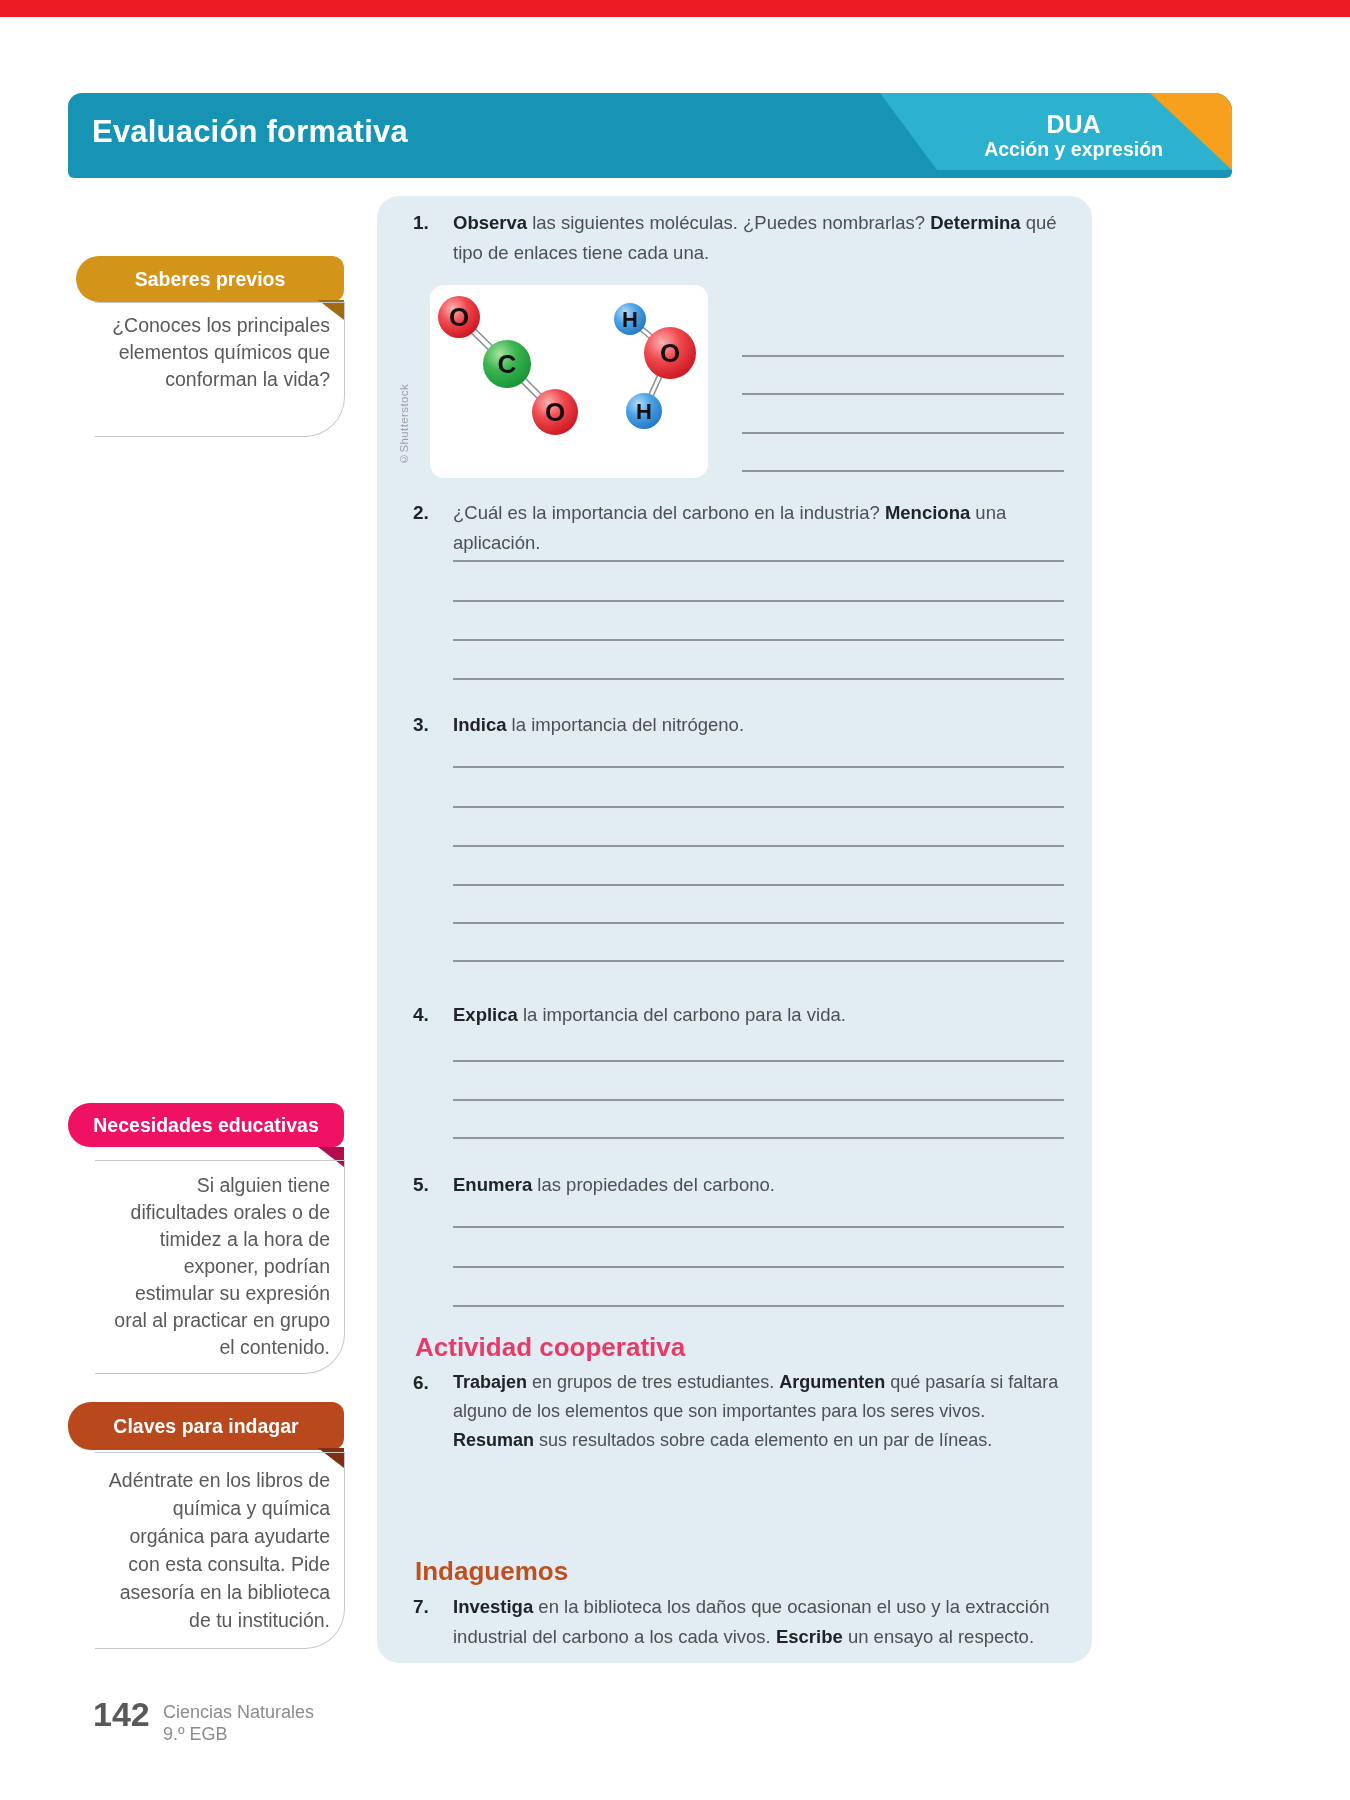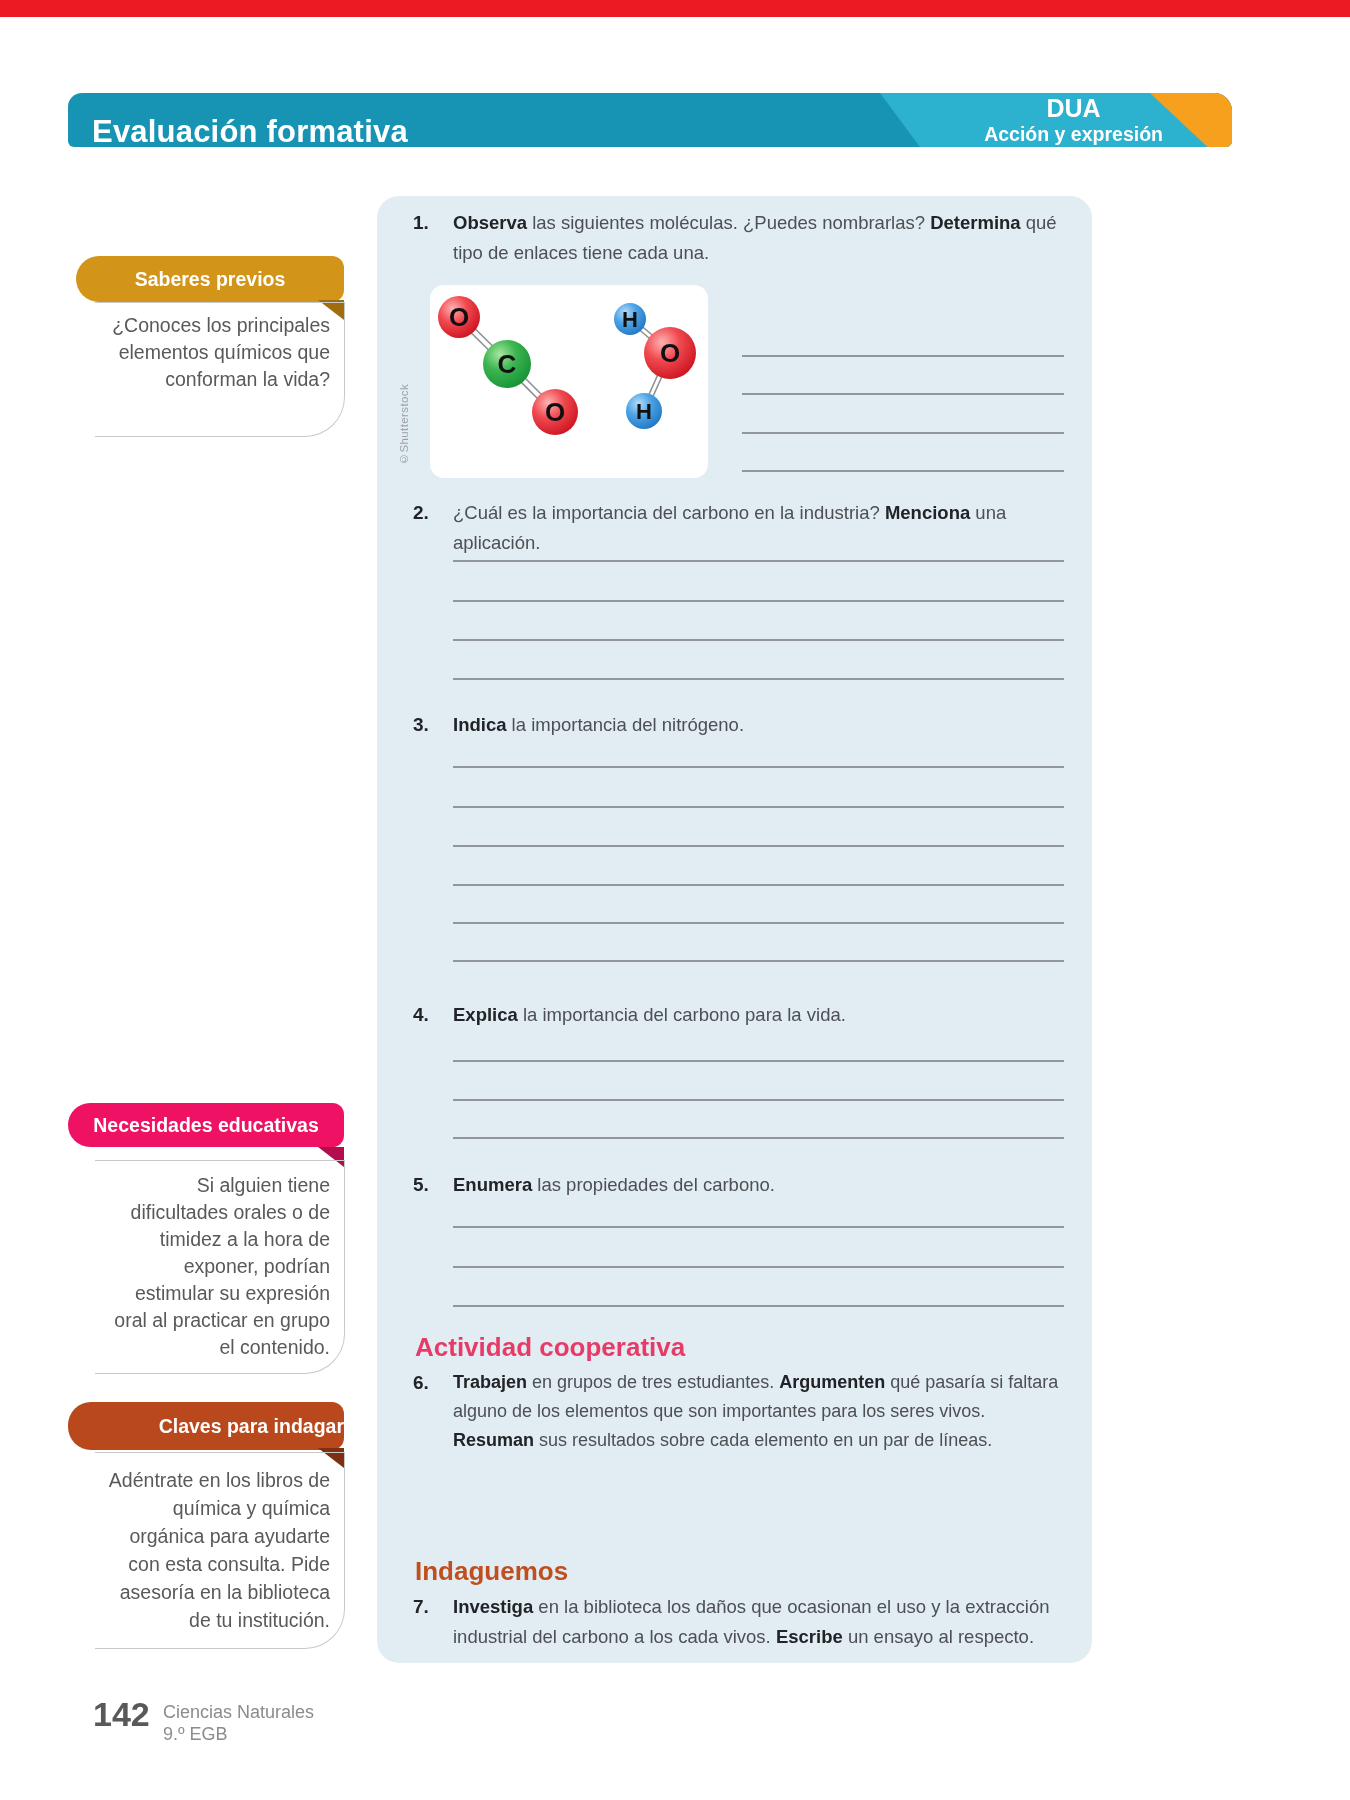--- a/index.html
+++ b/index.html
@@ -6,21 +6,21 @@
   body{
     width:1350px;height:1800px;position:relative;background:#ffffff;
     font-family:"Liberation Sans", sans-serif;overflow:hidden;
   }
   .abs{position:absolute;}
 
   
   .top-bar{left:0;top:0;width:1350px;height:17px;background:#ec1b23;}
 
   
-  .banner{left:68px;top:93px;width:1164px;height:54px;background:#1794b3;
+  .banner{left:68px;top:93px;width:1164px;height:85px;background:#1794b3;
     border-radius:14px 18px 6px 6px;overflow:hidden;}
   .banner-light{position:absolute;inset:0;background:#2cb1cf;
     clip-path:polygon(812px 0,1164px 0,1164px 77px,869px 77px);}
   .banner-corner{position:absolute;inset:0;background:#f6a01e;
     clip-path:polygon(1082px 0,1164px 0,1164px 77px);}
   .banner-title{position:absolute;left:24px;top:0;height:77px;line-height:77px;
     color:#ffffff;font-size:31px;font-weight:bold;letter-spacing:.2px;}
   .dua{position:absolute;right:69px;top:50%;transform:translateY(-50%);
     text-align:center;color:#ffffff;line-height:1.15;}
   .dua .dua-main{font-size:25px;font-weight:bold;}
@@ -87,21 +87,21 @@
 <div class="abs fold" style="left:318px;top:1147px;border-top:20px solid #b30d4e;"></div>
 <div class="abs note-frame" style="left:95px;top:1160px;width:249px;height:212px;border-top:1.5px solid #c6c8ca;"></div>
 <div class="abs note-text" style="left:95px;top:1172px;width:235px;">Si alguien tiene
 dificultades orales o de
 timidez a la hora de
 exponer, podrían
 estimular su expresión
 oral al practicar en grupo
 el contenido.</div>
 
-<div class="abs pill" style="left:68px;top:1402px;width:276px;height:48px;background:#b9481c;justify-content:flex-end;">
+<div class="abs pill" style="left:68px;top:1402px;width:276px;height:48px;background:#b9481c;">
   <span>Claves para indagar</span>
 </div>
 <div class="abs fold" style="left:318px;top:1448px;border-top:20px solid #7e2f10;"></div>
 <div class="abs note-frame" style="left:95px;top:1452px;width:249px;height:195px;"></div>
 <div class="abs note-text" style="left:95px;top:1466px;width:235px;line-height:28px;">Adéntrate en los libros de
 química y química
 orgánica para ayudarte
 con esta consulta. Pide
 asesoría en la biblioteca
 de tu institución.</div>

